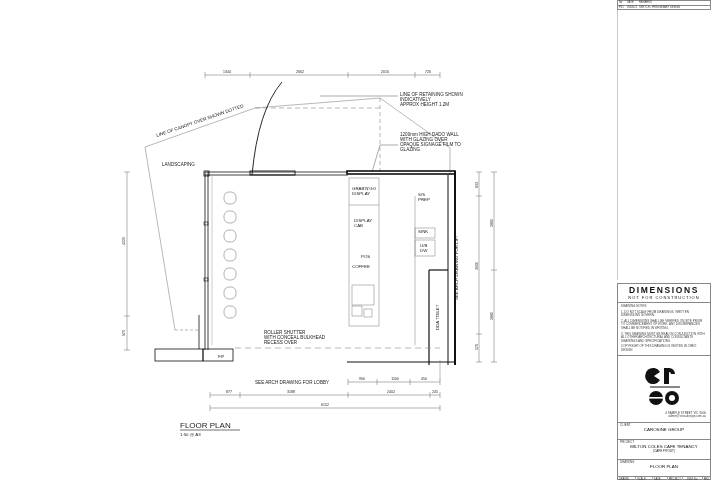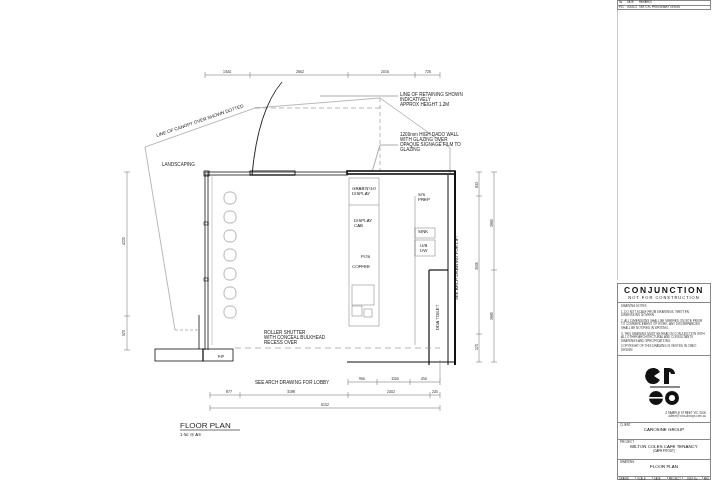--- a/index.html
+++ b/index.html
@@ -199,21 +199,21 @@
     </div>
     <div style="display:flex;font-size:2.6px;color:#333;height:4px;line-height:4px;">
       <span style="width:8px;padding-left:1px">P01</span>
       <span style="width:12px">05/06/21</span>
       <span>SKETCH - PRELIMINARY DESIGN</span>
     </div>
   </div>
   <div style="position:absolute;left:0;top:10px;width:1px;height:270px;border-left:0.5px solid #ccc;"></div>
   <div class="box" style="left:0;top:283px;width:94px;height:197px;">
     <div style="text-align:center;margin-top:2px;">
-      <div style="font-size:8.5px;font-weight:bold;letter-spacing:1.6px;line-height:9px;">CONJUNCTION</div>
+      <div style="font-size:8.5px;font-weight:bold;letter-spacing:1.6px;line-height:9px;">DIMENSIONS</div>
       <div style="font-size:4px;letter-spacing:1px;line-height:5px;">NOT FOR CONSTRUCTION</div>
     </div>
     <div style="border-top:0.5px solid #888;margin-top:2px;padding:2px 3px;">
       <div class="small">DRAWING NOTES</div>
       <div class="small" style="margin-top:2px">1. DO NOT SCALE FROM DRAWINGS. WRITTEN DIMENSIONS GOVERN.</div>
       <div class="small" style="margin-top:2px">2. ALL DIMENSIONS SHALL BE VERIFIED ON SITE PRIOR TO COMMENCEMENT OF WORK. ANY DISCREPANCIES SHALL BE NOTIFIED IN WRITING.</div>
       <div class="small" style="margin-top:2px">3. THIS DRAWING MUST BE READ IN CONJUNCTION WITH ALL OTHER ARCHITECTURAL AND CONSULTANTS DRAWINGS AND SPECIFICATIONS.</div>
       <div class="small" style="margin-top:2px">COPYRIGHT OF THIS DRAWING IS VESTED IN CREO DESIGN</div>
     </div>
     <div style="border-top:0.5px solid #888;height:66px;position:relative;">

